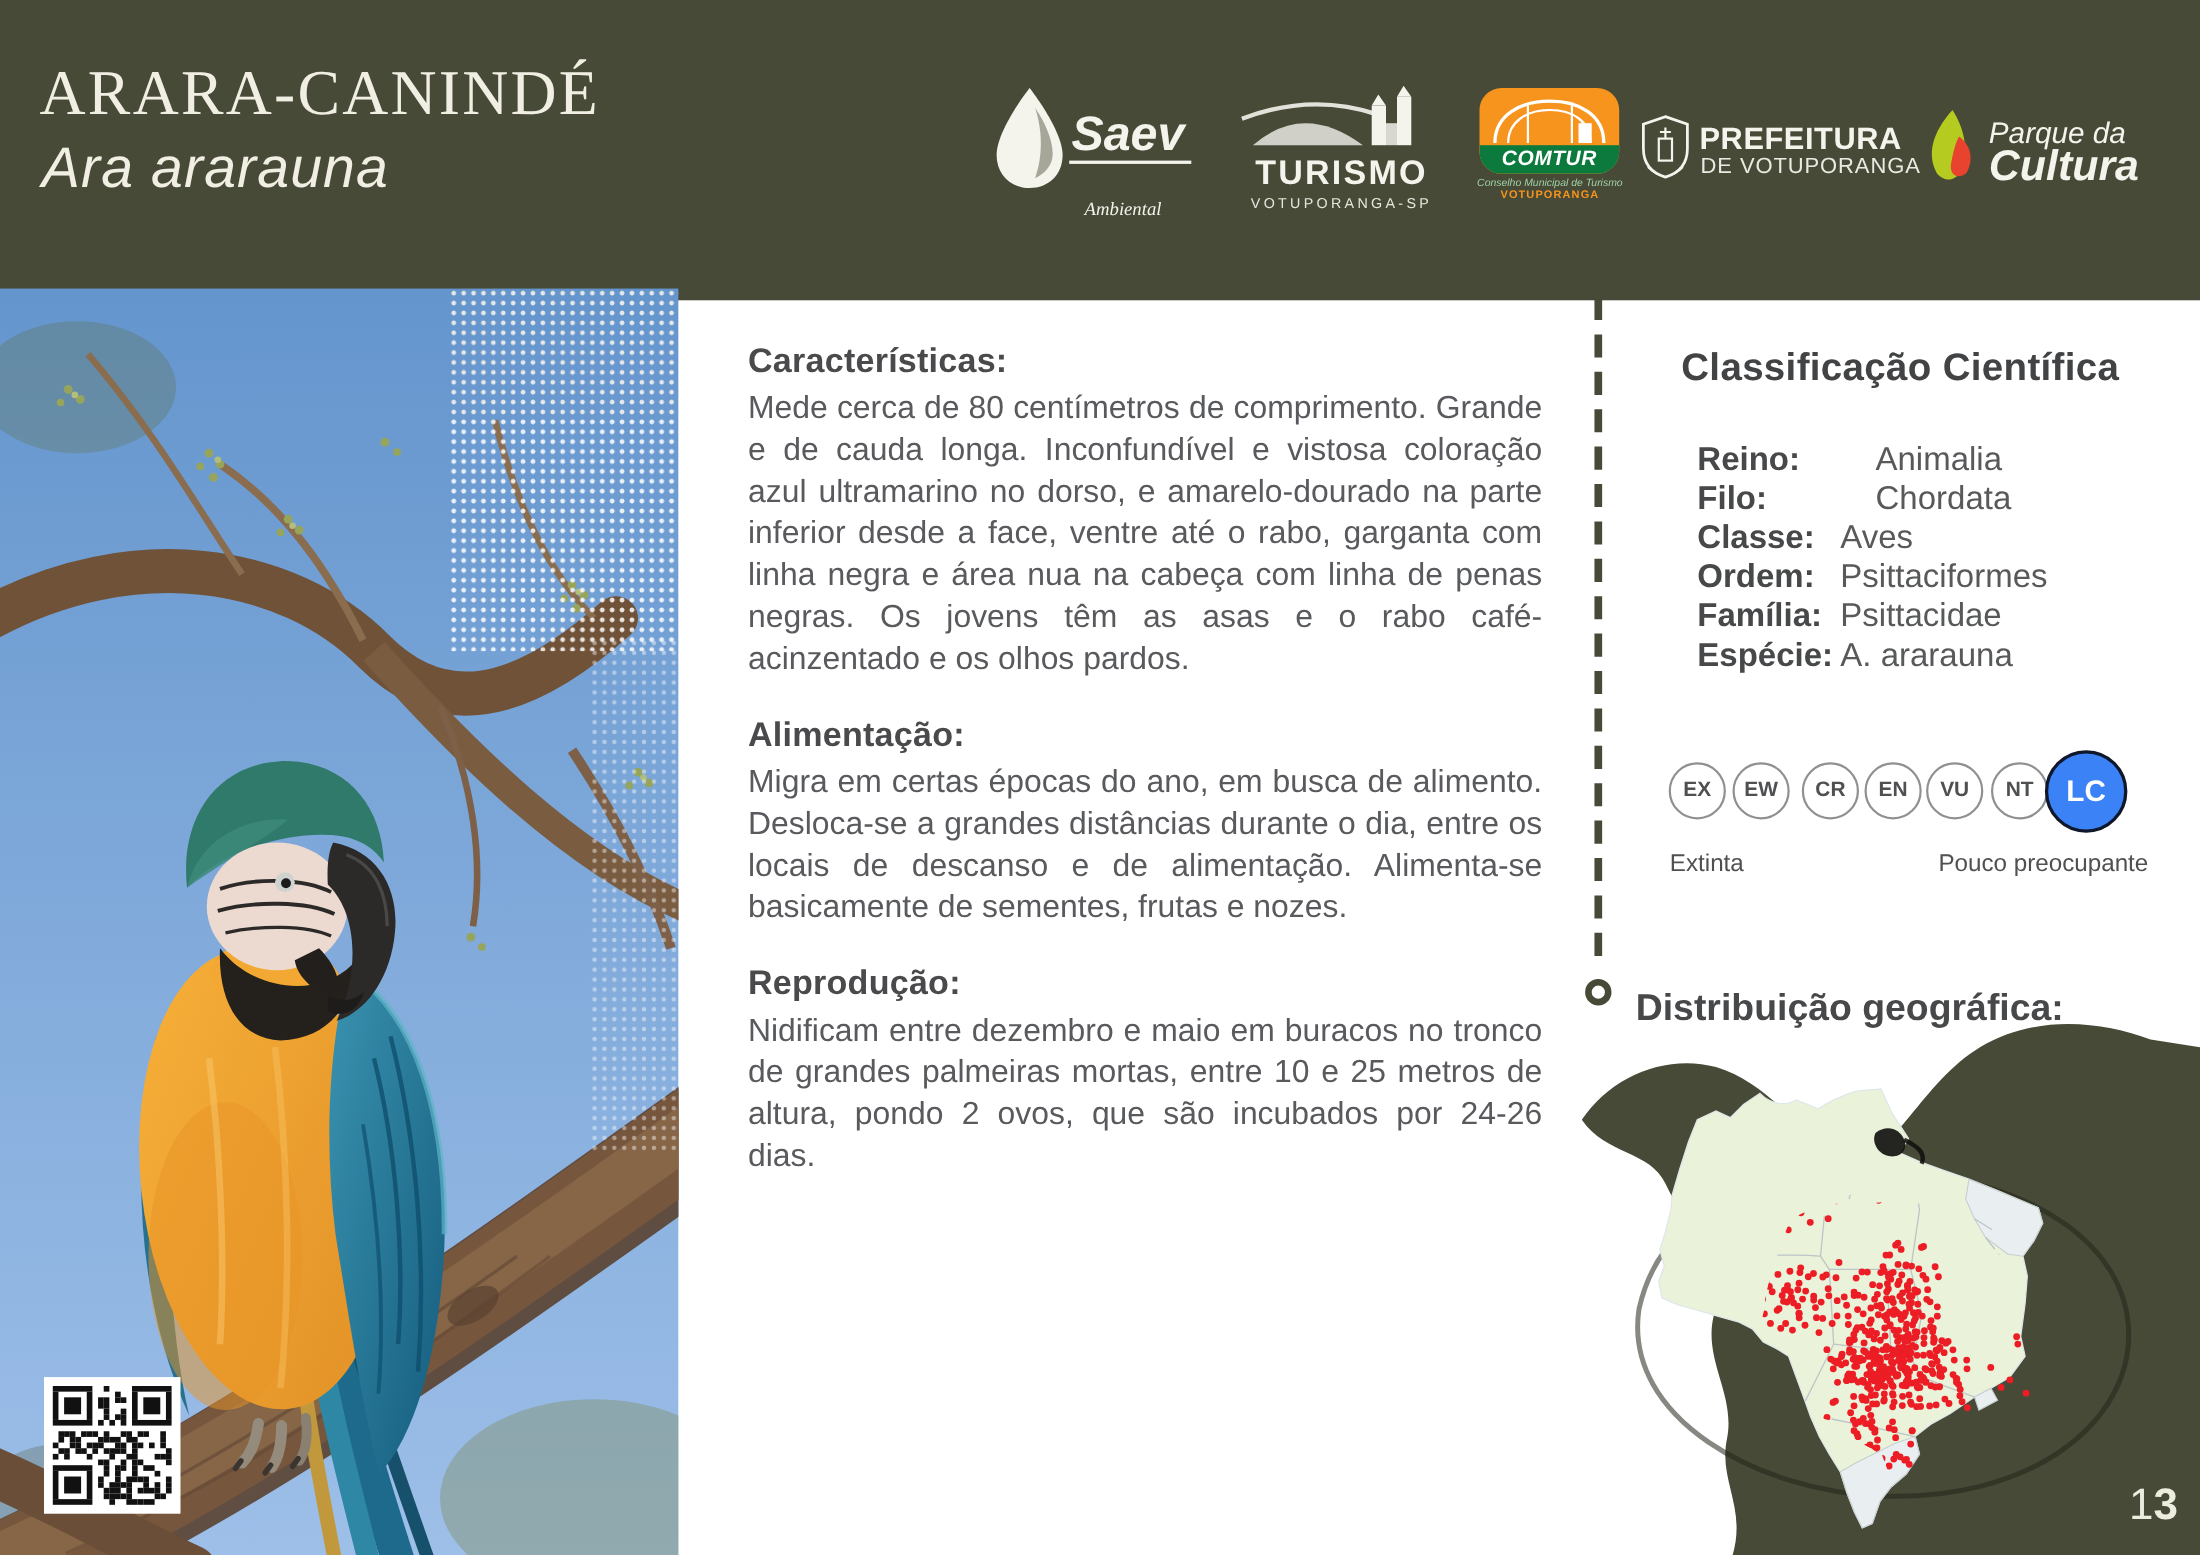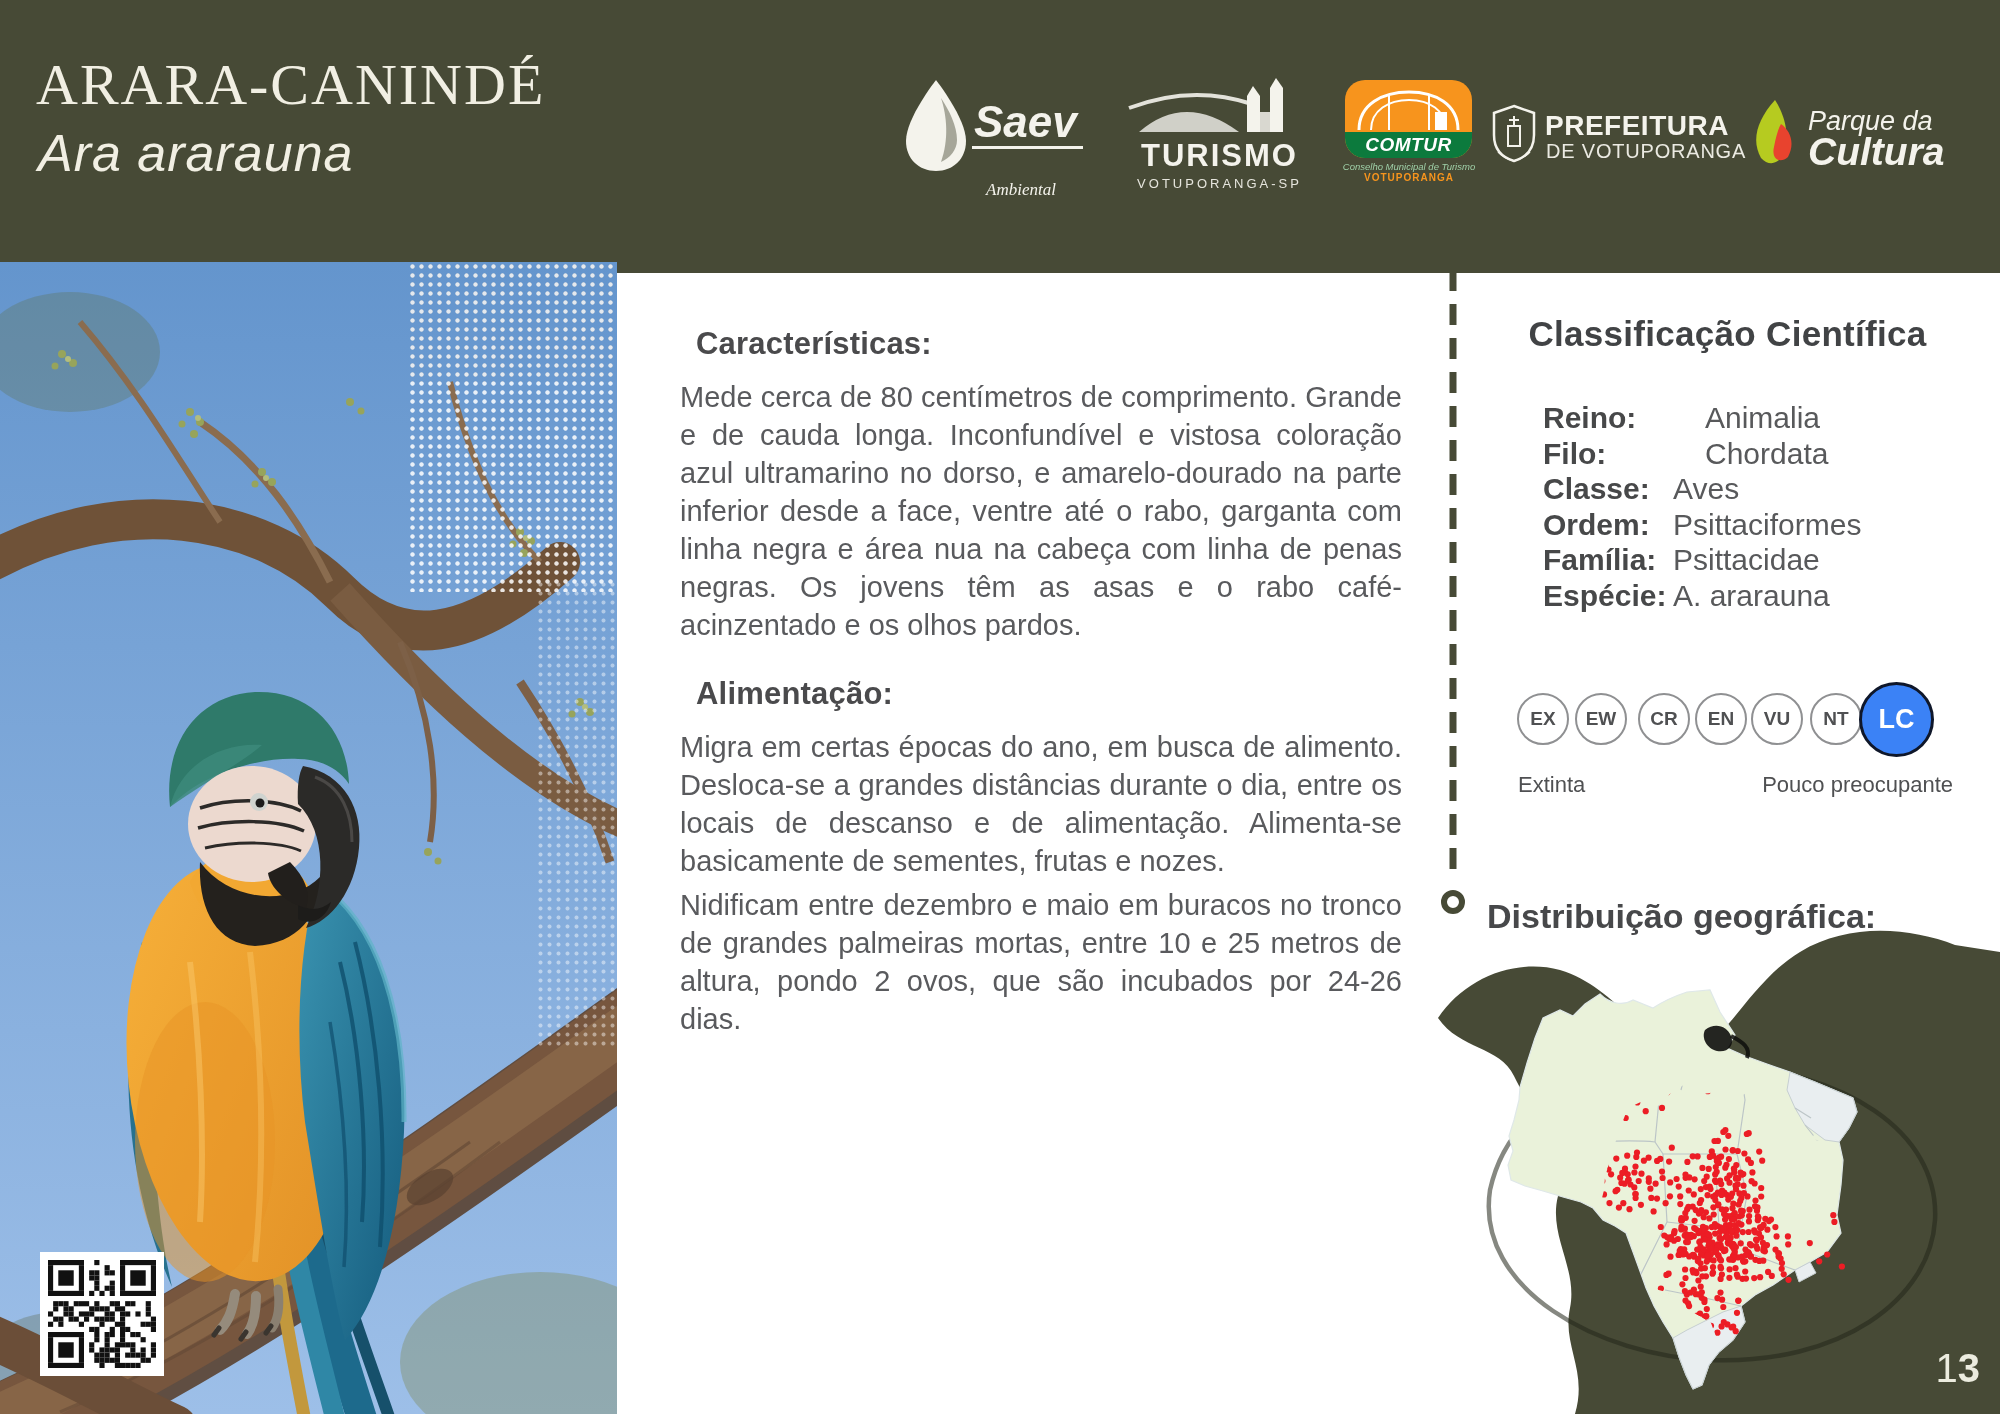--- a/index.html
+++ b/index.html
@@ -48,21 +48,21 @@
   .halftone-b{left:536px;top:580px;width:81px;height:470px;opacity:.55;
       background-image:radial-gradient(circle, rgba(255,255,255,.8) 1.6px, rgba(255,255,255,0) 2.4px);
       background-size:9px 9px;}
   .halftone-c{left:408px;top:262px;width:209px;height:120px;opacity:.6;
       background-image:radial-gradient(circle, rgba(25,25,20,.55) 1.7px, rgba(25,25,20,0) 2.5px);
       background-size:9px 9px;}
   .qr{left:40px;top:1252px;width:124px;height:124px;background:#fff;}
 
   
   .text-col{left:680px;top:310px;width:722px;color:var(--body);}
-  .text-col h3{margin:16px;font-size:31px;font-weight:700;color:#4a4a4c;letter-spacing:.2px;}
+  .text-col h3{margin:0;font-size:31px;font-weight:700;color:#4a4a4c;letter-spacing:.2px;}
   .text-col h3.gap{margin-top:32px;}
   .text-col p{margin:6px 0 0 0;font-size:29px;line-height:38px;text-align:justify;}
 
   
   .dash-svg{left:1437px;top:264px;width:32px;height:670px;}
 
   
   .sci-title{left:1470px;top:314px;width:515px;text-align:center;
              font-size:35px;font-weight:700;color:#414345;letter-spacing:.3px;}
   .taxonomy{left:1543px;top:400px;font-size:30px;color:#58595b;line-height:35.5px;}
@@ -401,20 +401,21 @@
       <rect x="90.28571428571429" y="110.85714285714286" width="5.142857142857143" height="5.142857142857143"></rect>
       <rect x="95.42857142857143" y="110.85714285714286" width="5.142857142857143" height="5.142857142857143"></rect>
     </g>
 </svg>
 
 <div class="abs text-col">
   <h3>Características:</h3>
   <p>Mede cerca de 80 centímetros de comprimento. Grande e de cauda longa. Inconfundível e vistosa coloração azul ultramarino no dorso, e amarelo-dourado na parte inferior desde a face, ventre até o rabo, garganta com linha negra e área nua na cabeça com linha de penas negras. Os jovens têm as asas e o rabo café-acinzentado e os olhos pardos.</p>
   <h3 class="gap">Alimentação:</h3>
   <p>Migra em certas épocas do ano, em busca de alimento. Desloca-se a grandes distâncias durante o dia, entre os locais de descanso e de alimentação. Alimenta-se basicamente de sementes, frutas e nozes.</p>
+  <h3 class="gap">Reprodução:</h3>
   <p>Nidificam entre dezembro e maio em buracos no tronco de grandes palmeiras mortas, entre 10 e 25 metros de altura, pondo 2 ovos, que são incubados por 24-26 dias.</p>
 </div>
 
 <svg class="abs dash-svg">
   <line x1="16" y1="6" x2="16" y2="614" stroke="#474a36" stroke-width="7" stroke-dasharray="21 13"></line>
   <circle cx="16" cy="638" r="9" fill="#ffffff" stroke="#474a36" stroke-width="6"></circle>
 </svg>
 
 <div class="abs sci-title">Classificação Científica</div>
 

